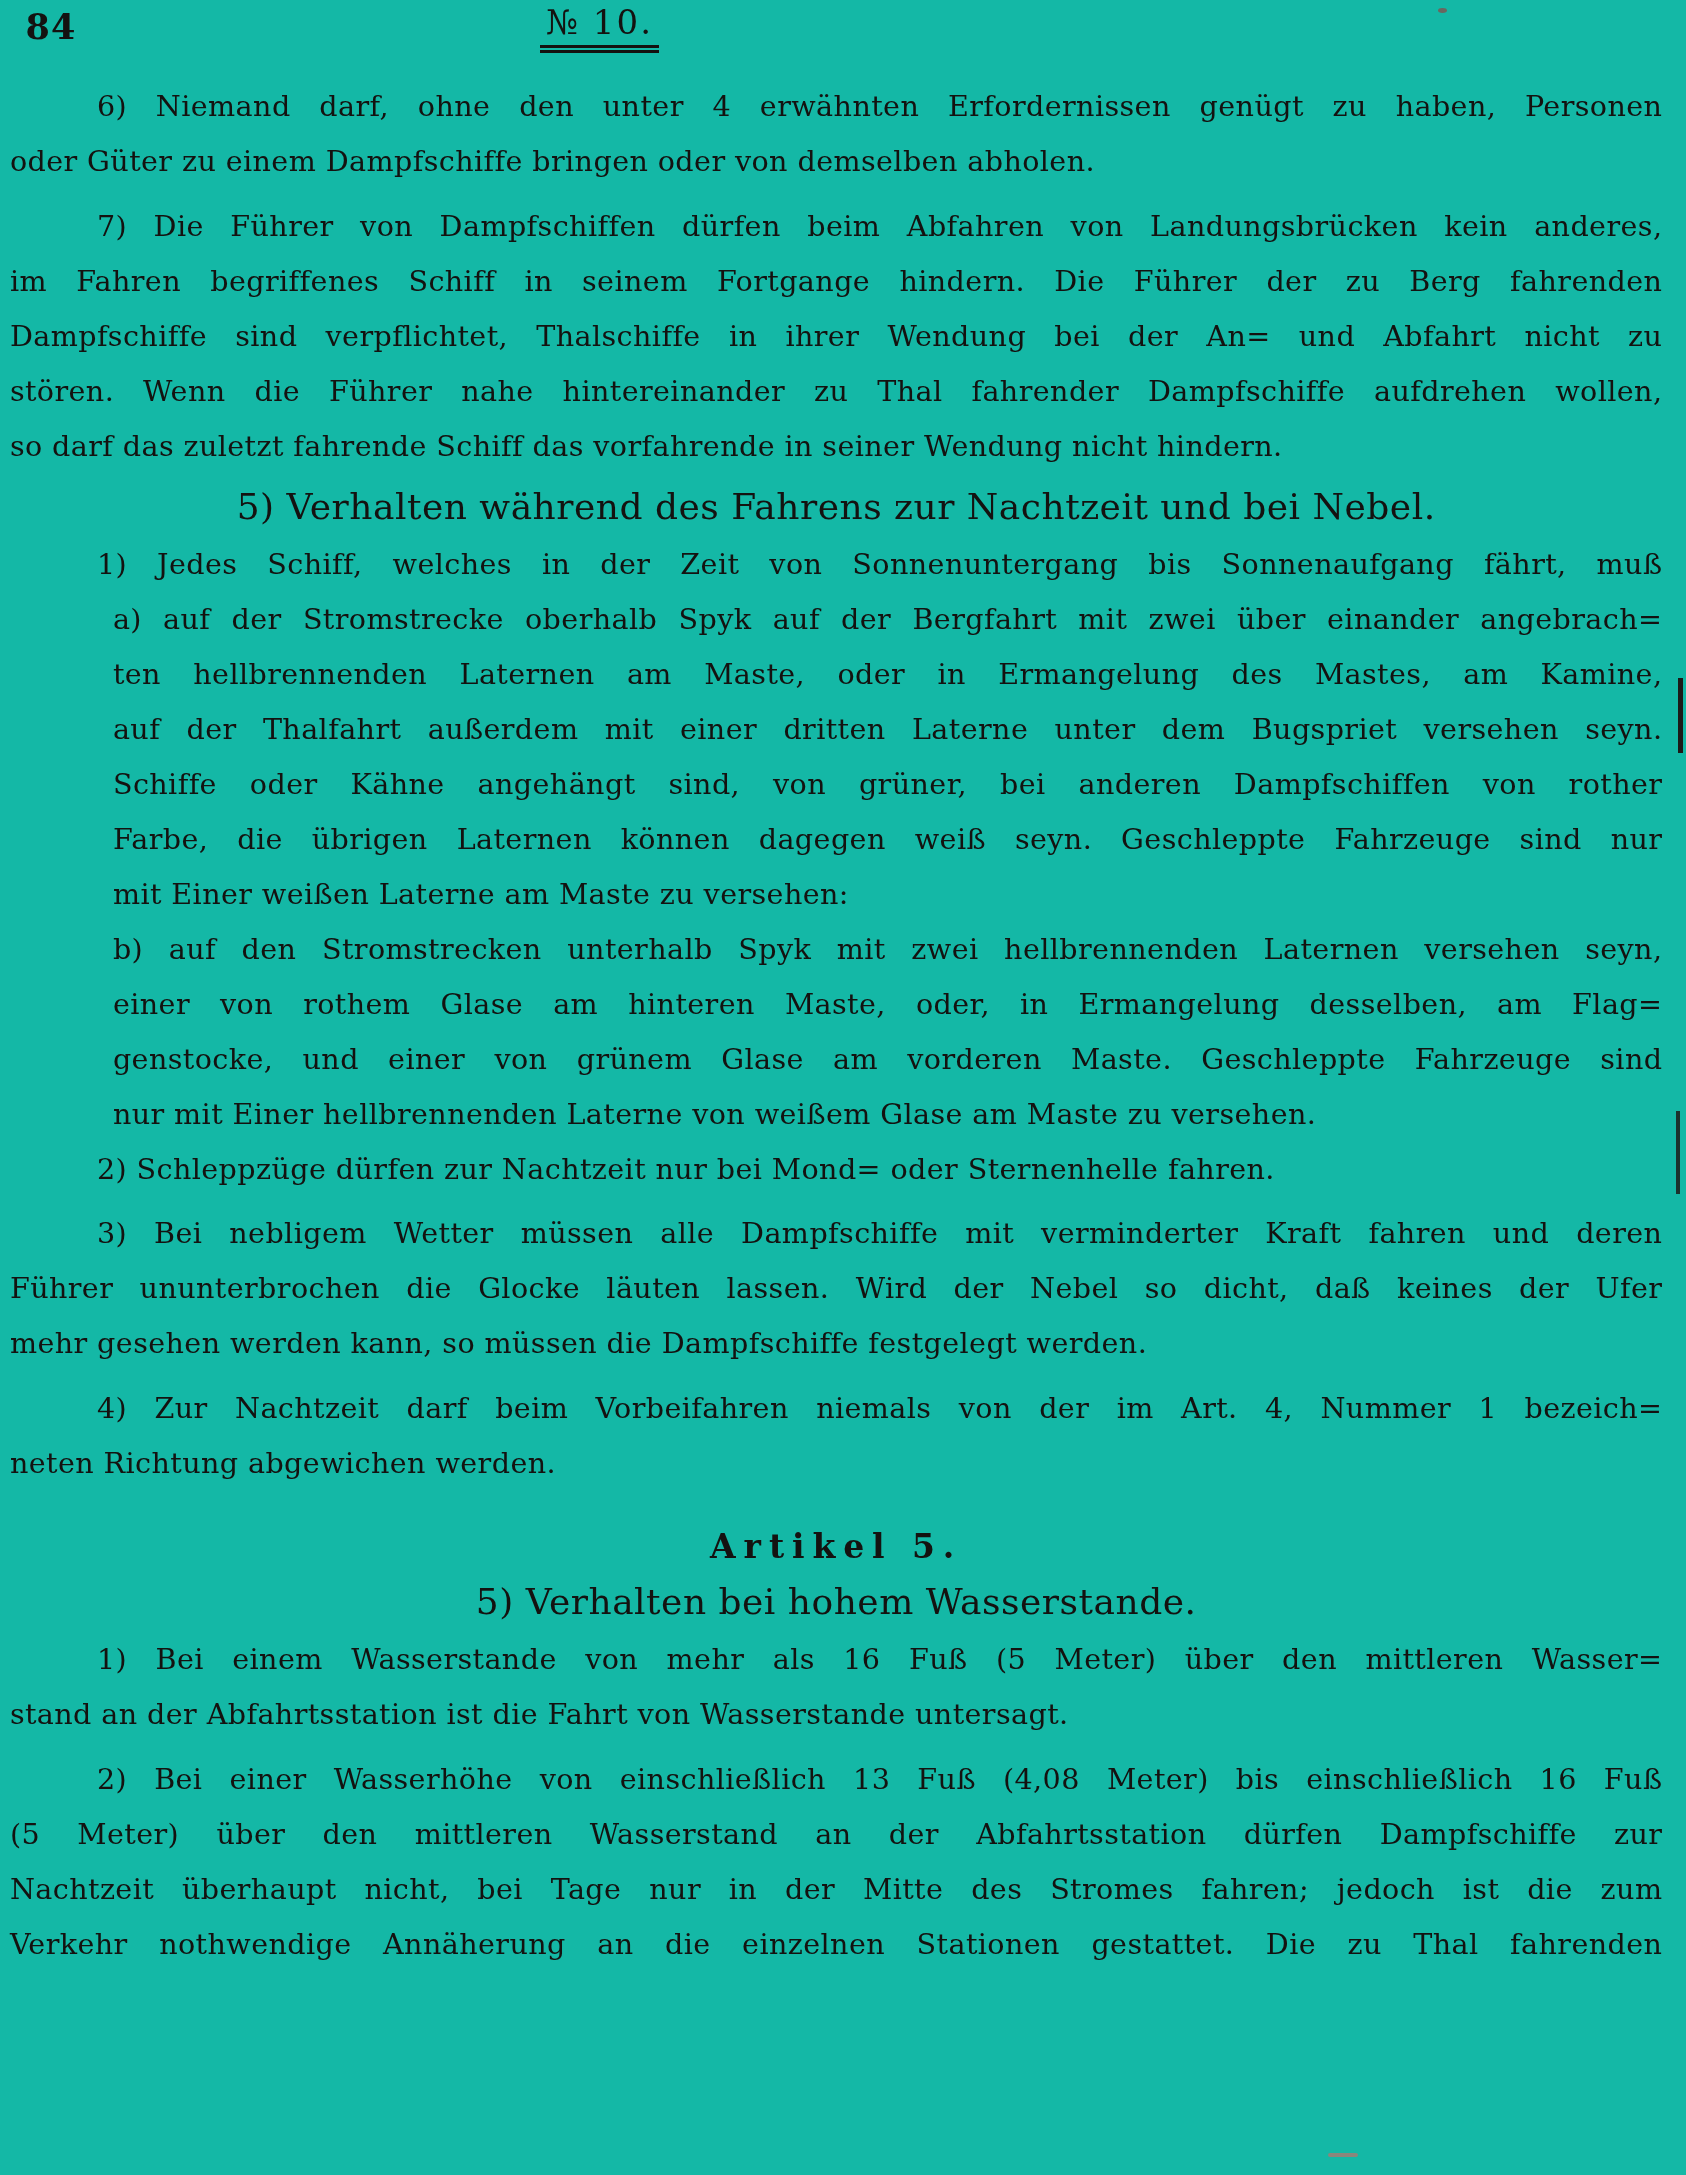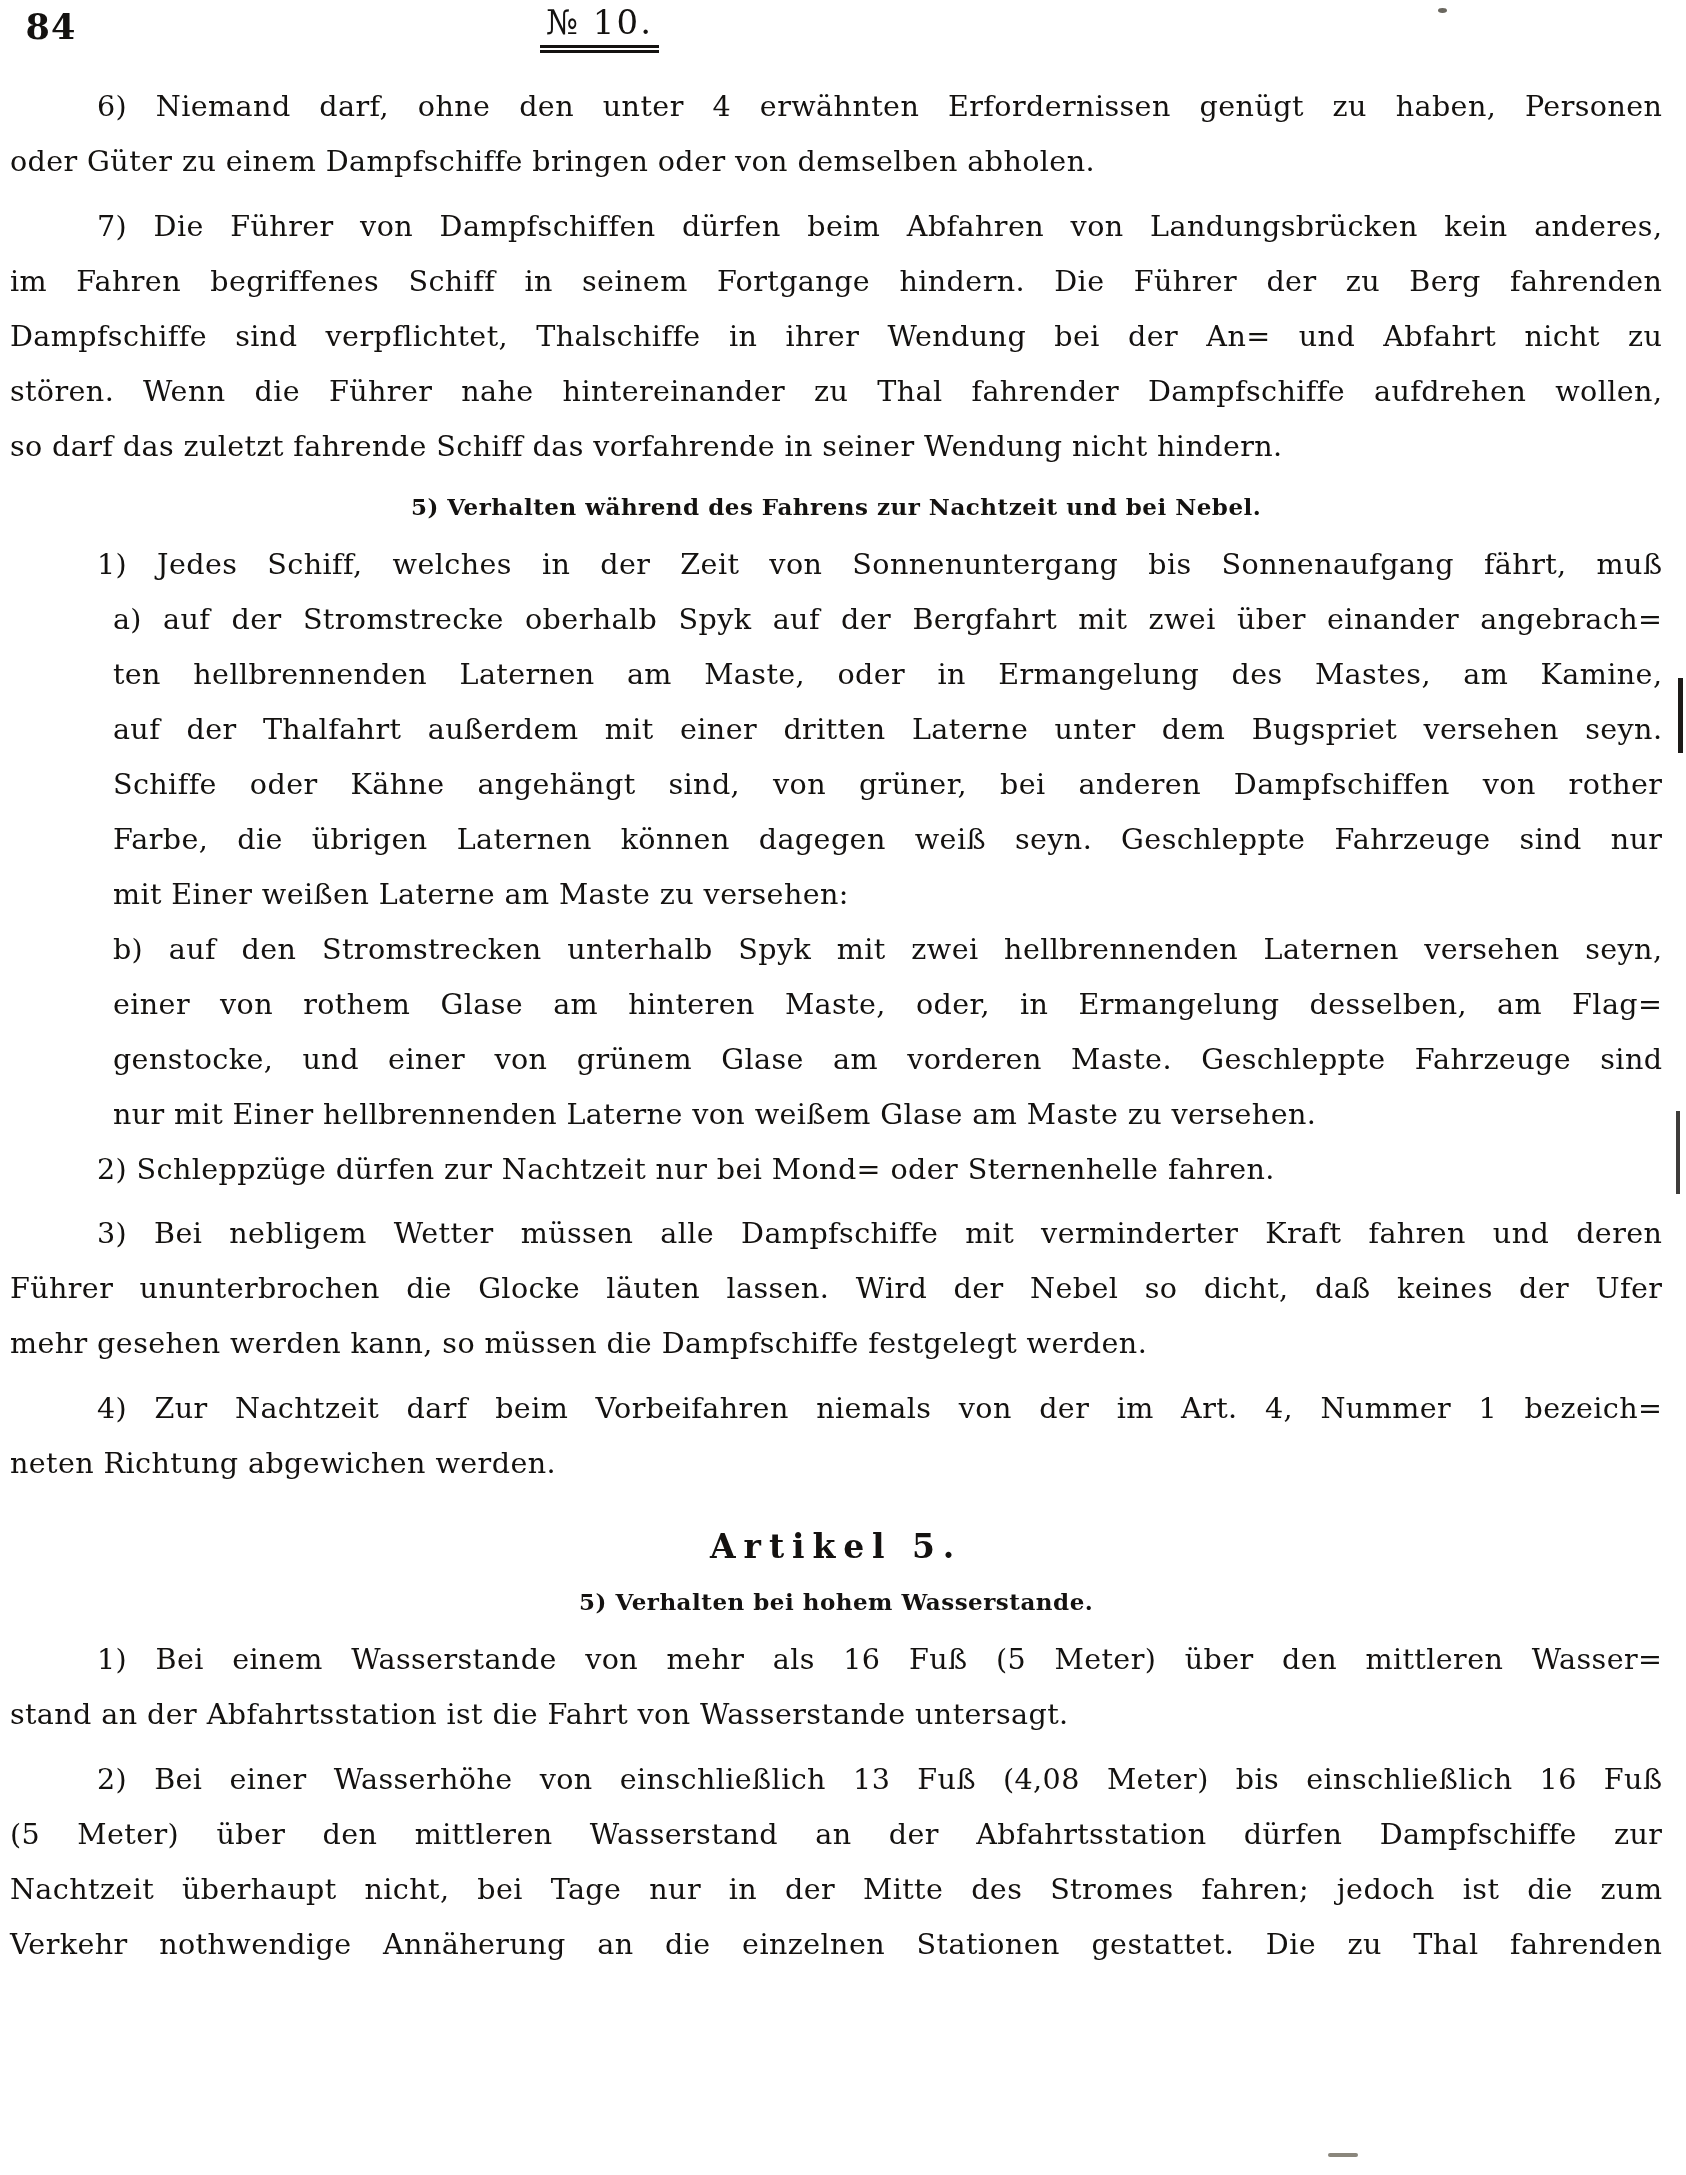--- a/index.html
+++ b/index.html
@@ -1,21 +1,21 @@
 <!DOCTYPE html>
 <html><head>
 <meta charset="utf-8">
 <style>
   html,body { margin:0; padding:0; background:#e8e6e0; }
   .page {
     position: relative;
     width: 1686px;
     height: 2175px;
     margin: 0 auto;
-    background: #ffffff;
+    background: #14b8a6;
     box-sizing: border-box;
     overflow: hidden;
     font-family: "DejaVu Serif", "Liberation Serif", serif;
     color: #141210;
   }
   .pagenum {
     position: absolute;
     left: 25.6px; top: 5.9px;
     font-size: 35px;
     font-weight: 700;
@@ -57,22 +57,22 @@
     margin: 33px 0 9.9px 0;
     text-align: center;
     font-size: 33px;
     font-weight: 700;
     letter-spacing: 7.9px;
     line-height: 45px;
   }
   .subheading {
     margin: 11.8px 0 9.9px 0;
     text-align: center;
-    font-size: 23px;
-    font-weight: 700;
+    font-size: 36px;
+    font-weight: 400;
     line-height: 41px;
     letter-spacing: 0.5px;
   }
   
   .artifact { position: absolute; background: #1c1a18; }
   .artifact-edge-1 { right: 3px; top: 678px; width: 4.9px; height: 75px; }
   .artifact-edge-2 { right: 5.9px; top: 1111px; width: 3.9px; height: 83px; opacity: .85; }
   .artifact-dot { left: 1438px; top: 7.9px; width: 8.9px; height: 4.9px; border-radius: 50%; background:#6a675f; position:absolute; }
   .artifact-smudge { left: 1328px; top: 2153px; width: 29.6px; height: 3.9px; border-radius: 2px; background:#8a867c; position:absolute; }
 </style>

